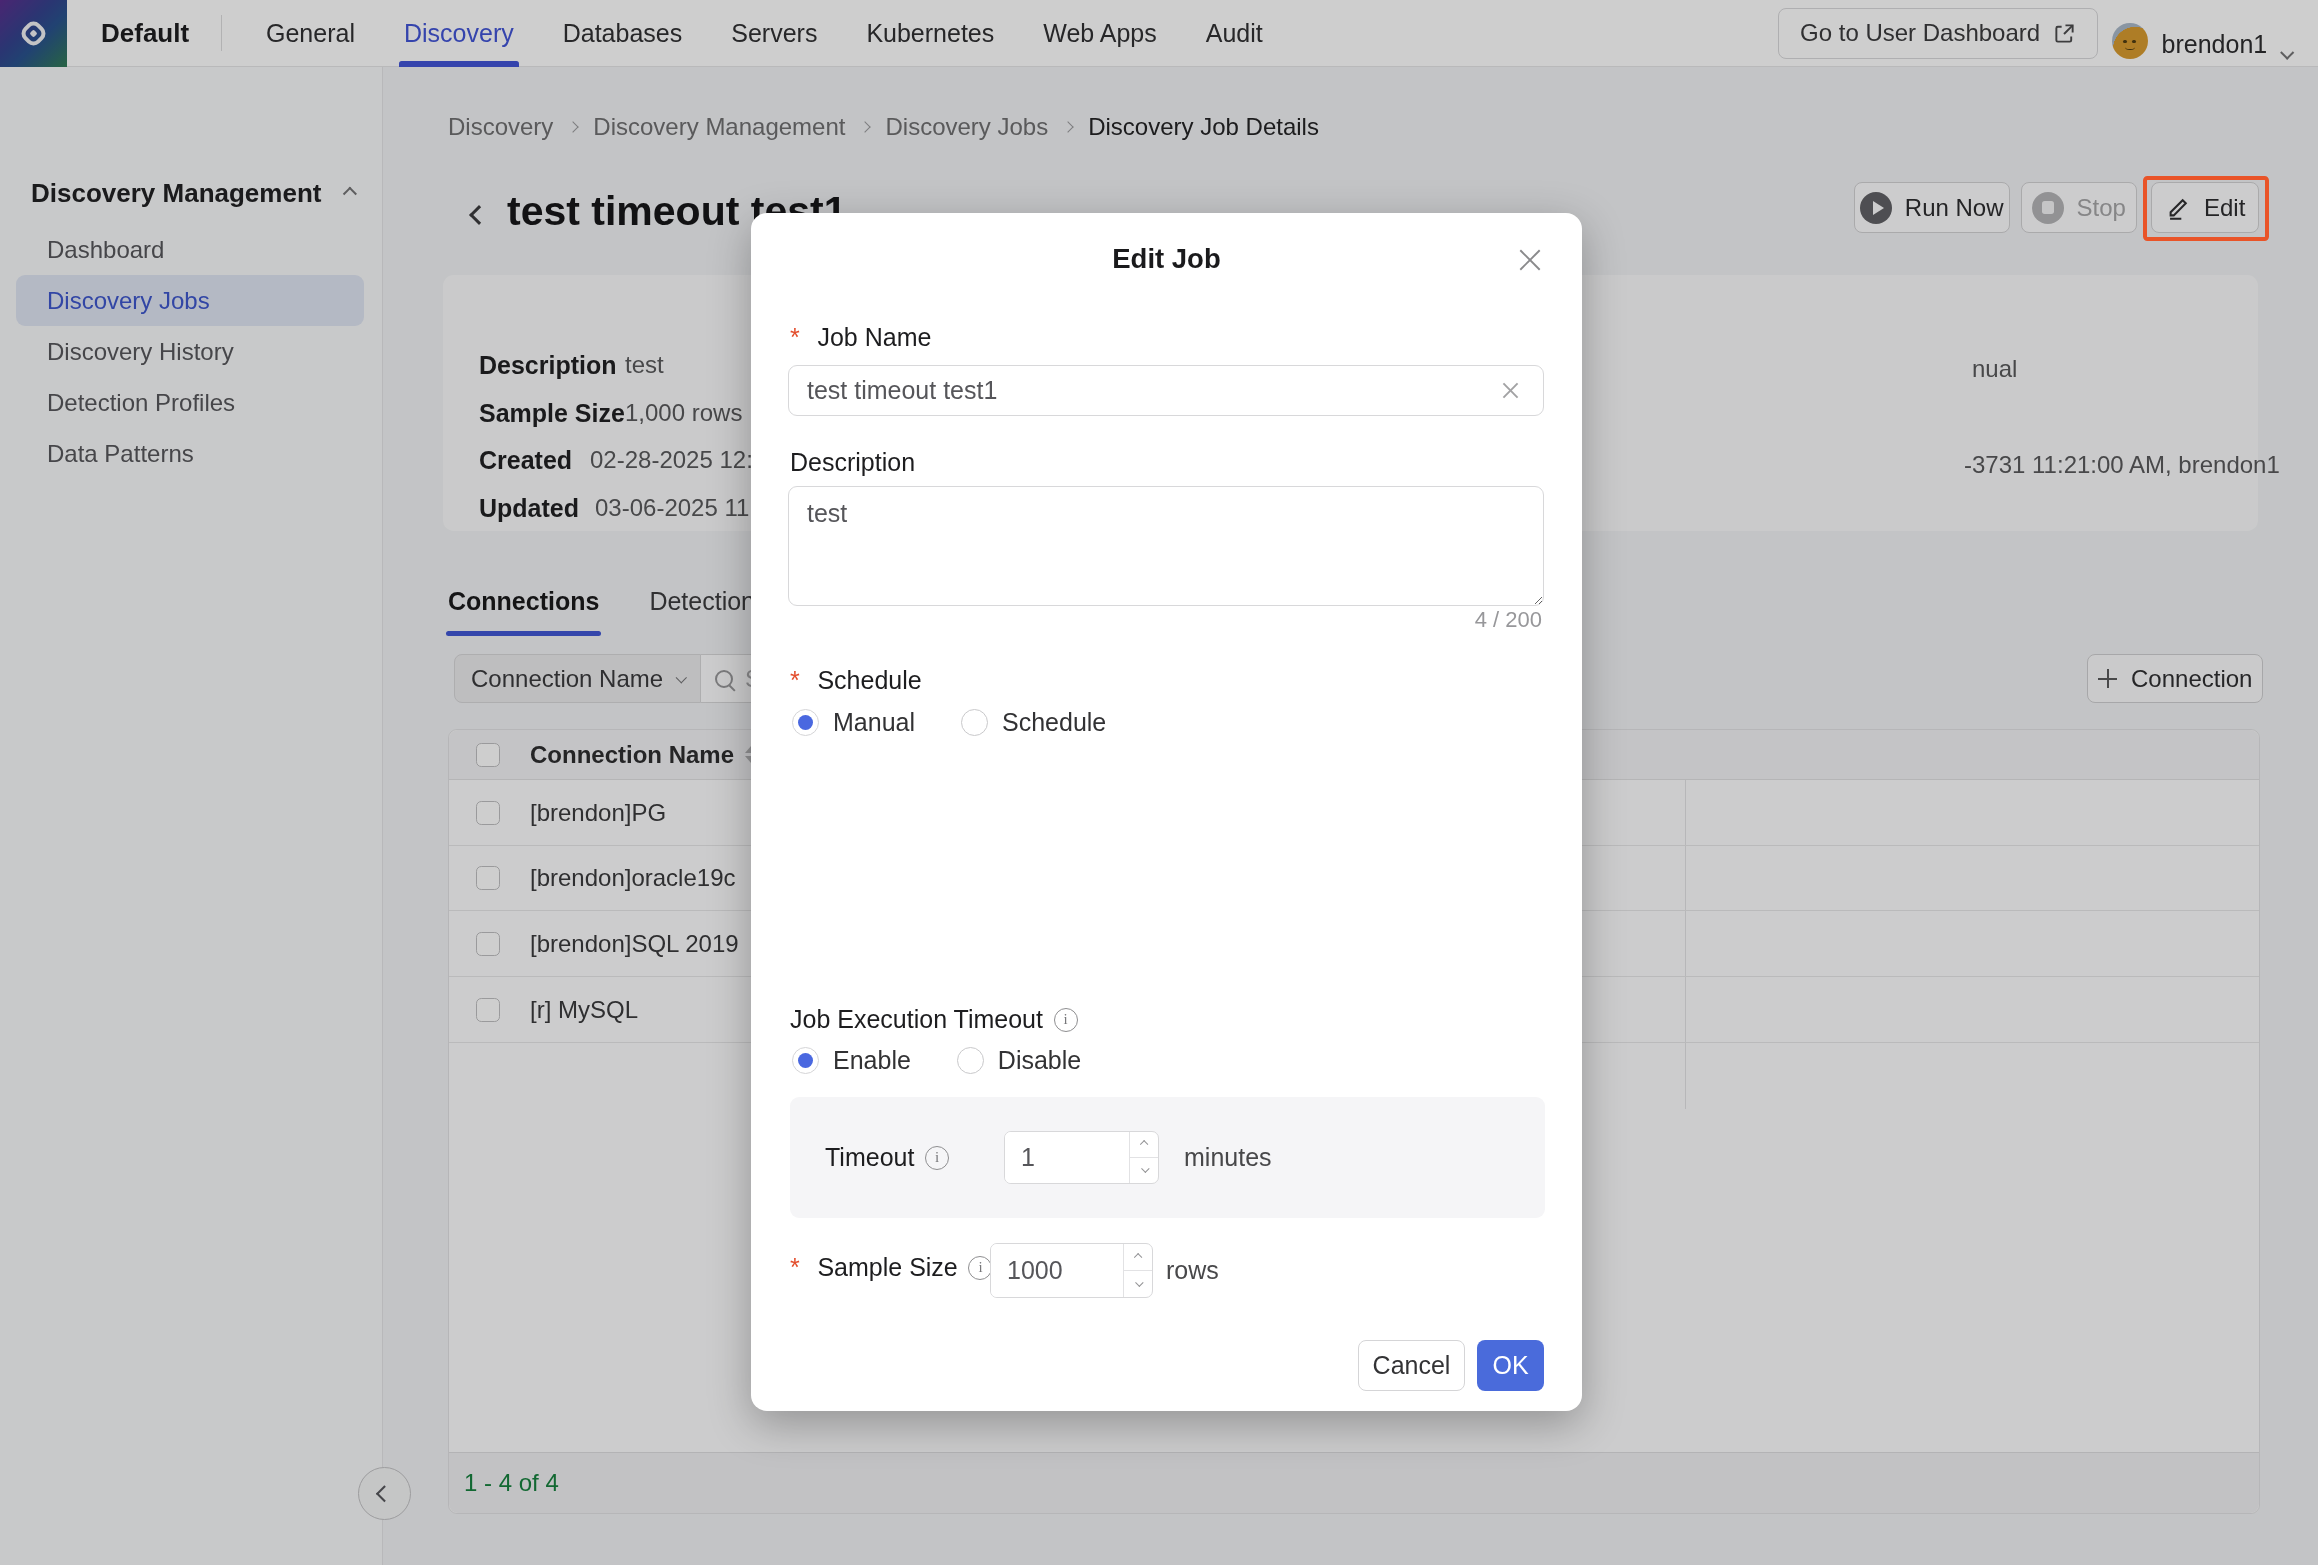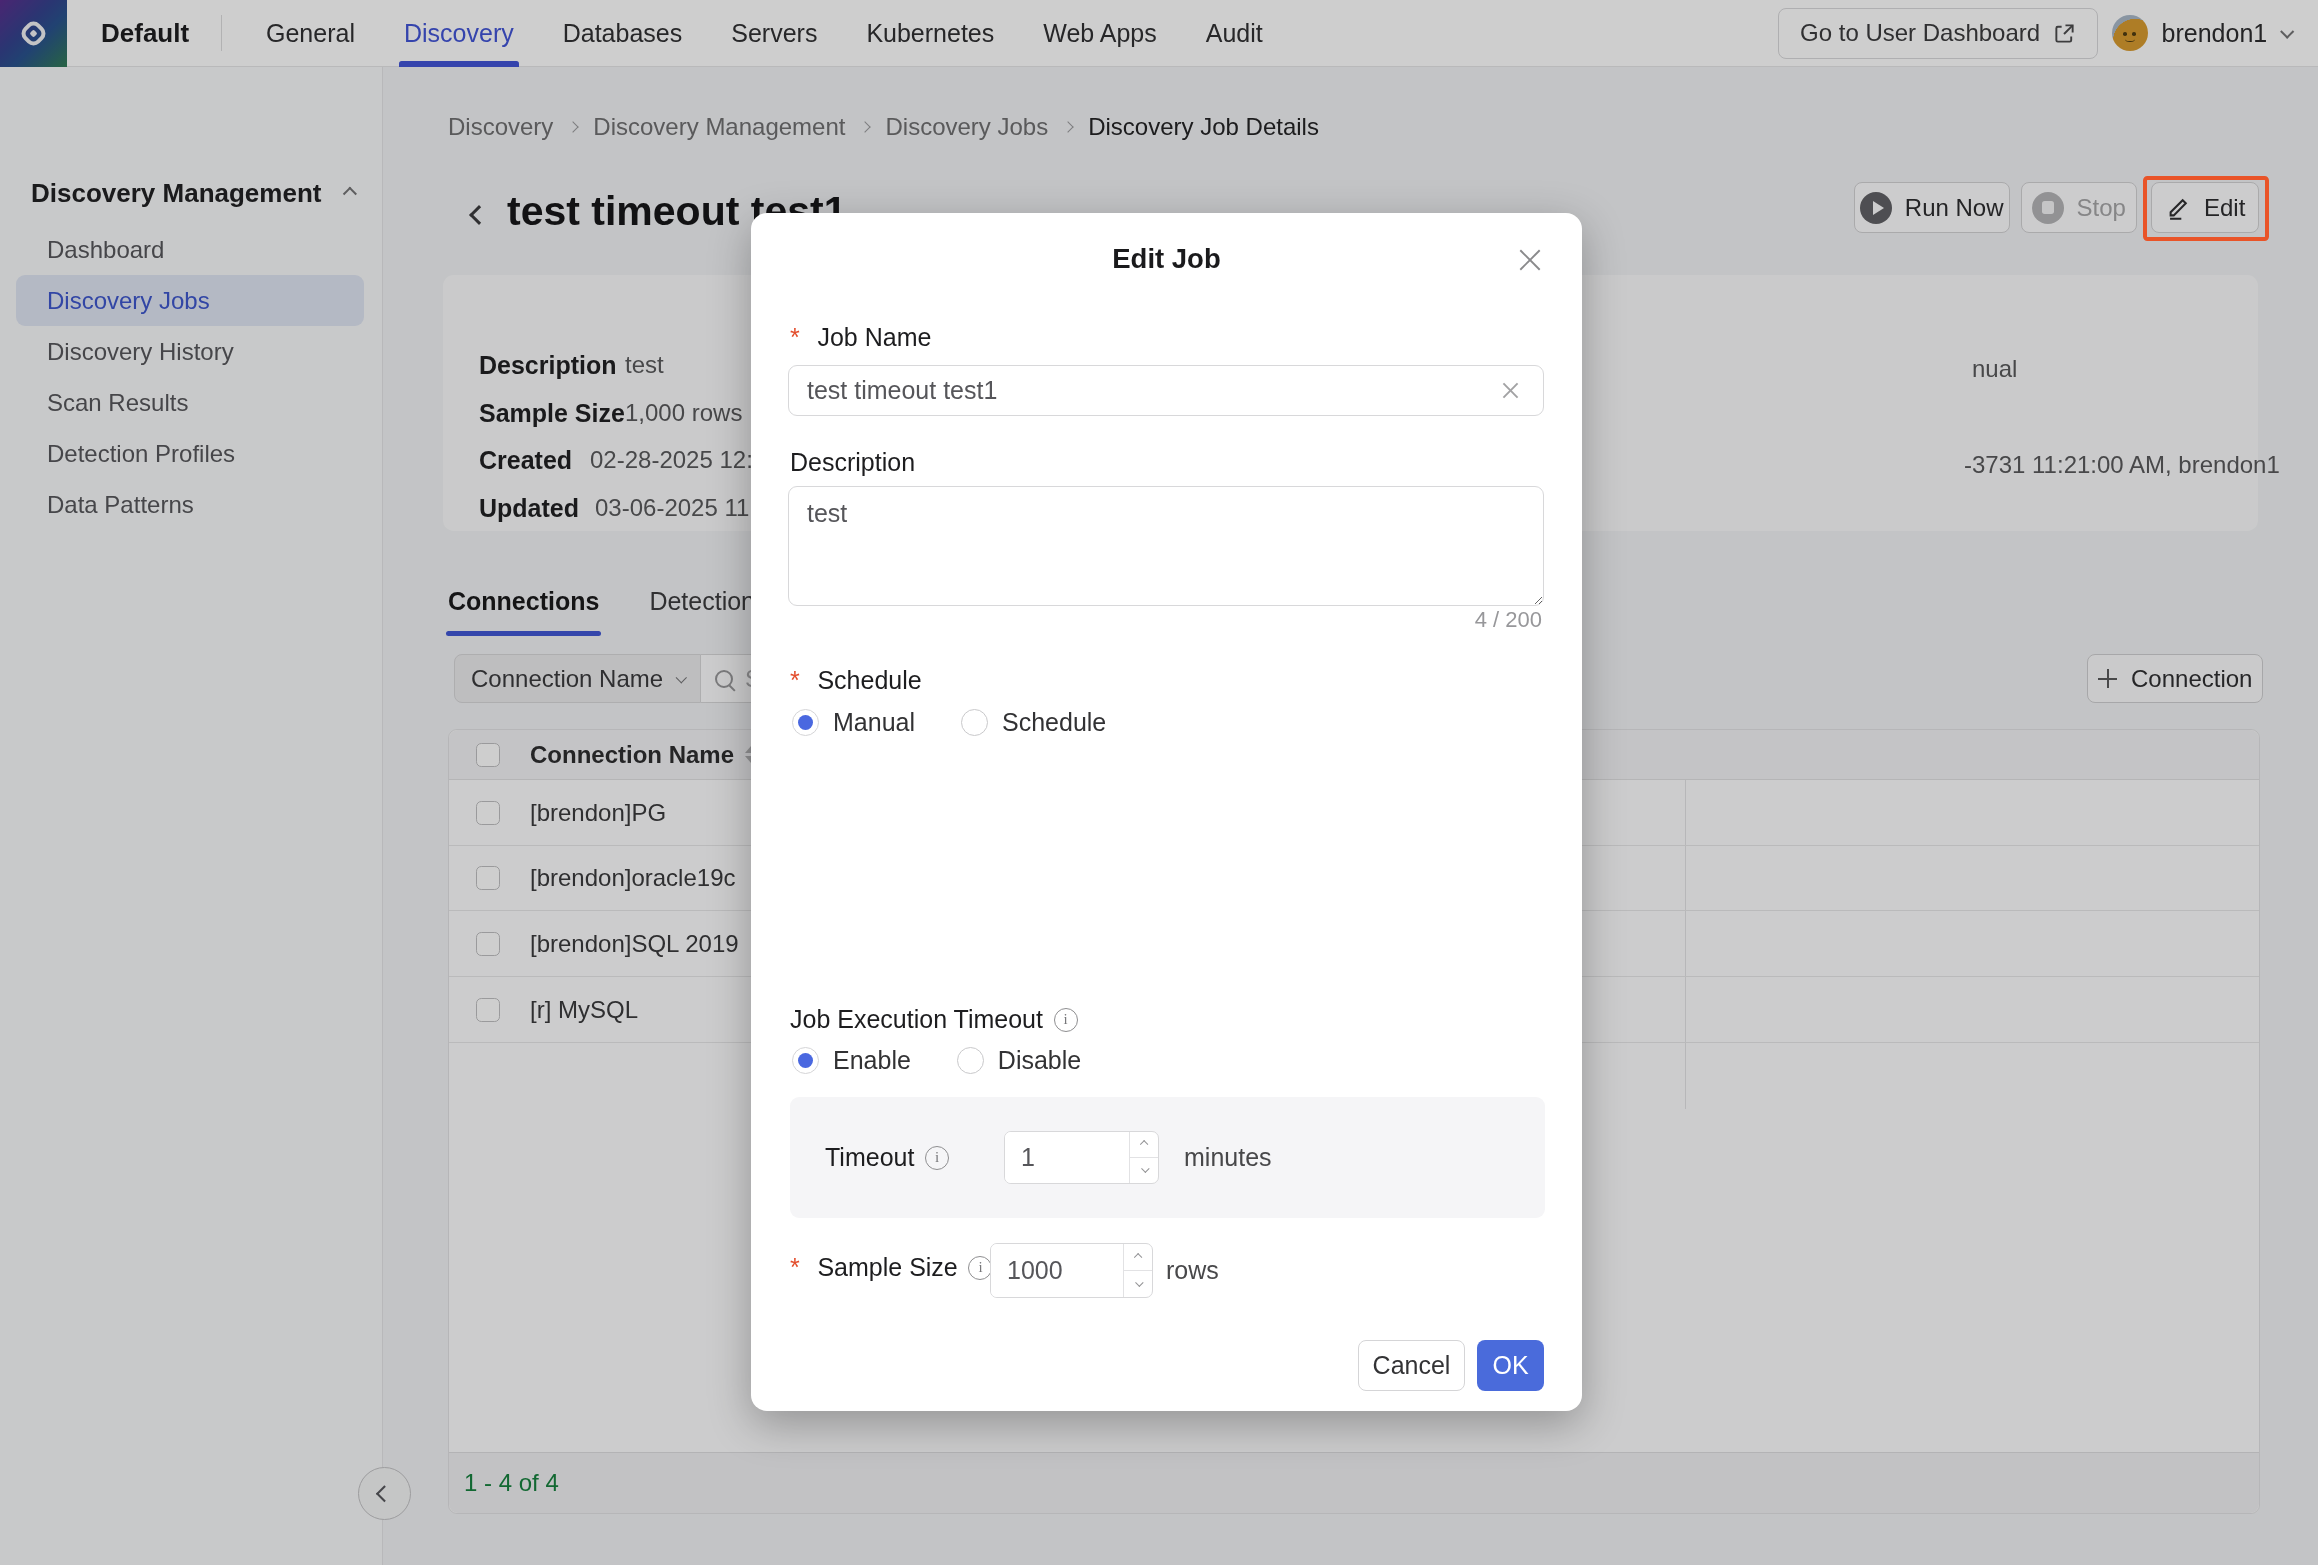--- a/index.html
+++ b/index.html
@@ -12,21 +12,21 @@
             border-bottom:0.9px solid #e5e5e7; display:flex; align-items:center; z-index:10; }
   .logo { width:67px; height:67px; flex:0 0 67px;
           background:linear-gradient(135deg,#5a2d8c 0%,#32418c 40%,#27518c 60%,#2f7a52 100%);
           display:flex; align-items:center; justify-content:center; }
   .org-name { font-size:26px; font-weight:bold; color:#1c1c1e; margin-left:34px; }
   .nav-divider { width:0.9px; height:36px; background:#dcdcde; margin:0 0 0 32px; }
   .nav { display:flex; align-items:center; gap:49px; margin-left:44px; height:67px; }
   .nav-item { font-size:25px; color:#2f2f31; height:67px; display:flex; align-items:center; position:relative; cursor:pointer; }
   .nav-item.active { color:#4053d6; }
   .nav-item.active::after { content:''; position:absolute; left:-5.3px; right:-5.3px; bottom:0; height:5.3px; background:#4053d6; border-radius:2.7px 2.7px 0 0; }
-  .top-right { margin-left:auto; display:flex; align-items:center; margin-right:28px; gap:14px; }
+  .top-right { margin-left:auto; display:flex; align-items:flex-end; margin-right:28px; gap:14px; }
   .dash-btn { height:51px; padding:0 21px; border:0.9px solid #d9d9db; border-radius:8px; background:#fff;
               display:flex; align-items:center; gap:12.4px; font-size:24px; color:#3a3a3c; cursor:pointer; }
   .avatar { width:36px; height:36px; border-radius:50%; position:relative; overflow:hidden;
             background:radial-gradient(circle at 64% 72%, #d89a2e 63%, #a9b8c8 64%); }
   .avatar::before { content:''; position:absolute; left:11.5px; top:17px; width:3.6px; height:3.6px; border-radius:50%;
                     background:#4f3c10; box-shadow:9px 0 0 #4f3c10; }
   .avatar::after { content:''; position:absolute; left:13.3px; top:21px; width:9.8px; height:5.3px;
                    border-bottom:1.8px solid #4f3c10; border-radius:50%; }
   .username { font-size:25px; color:#2b2b2d; }
   .chev { display:inline-block; width:9.8px; height:9.8px; border-right:2.2px solid #737375; border-bottom:2.2px solid #737375; }
@@ -219,21 +219,20 @@
 
   <div class="sidebar">
     <div class="sb-header">
       <span class="sb-header-label">Discovery Management</span>
       <span class="chev up"></span>
     </div>
     <div class="sb-items">
       <div class="sb-item">Dashboard</div>
       <div class="sb-item active">Discovery Jobs</div>
       <div class="sb-item">Discovery History</div>
-      <div class="sb-item">Scan Results</div>
       <div class="sb-item">Detection Profiles</div>
       <div class="sb-item">Data Patterns</div>
     </div>
   </div>
   <div class="collapse-btn">
     <span class="chev left"></span>
   </div>
 
   <div class="content">
 

